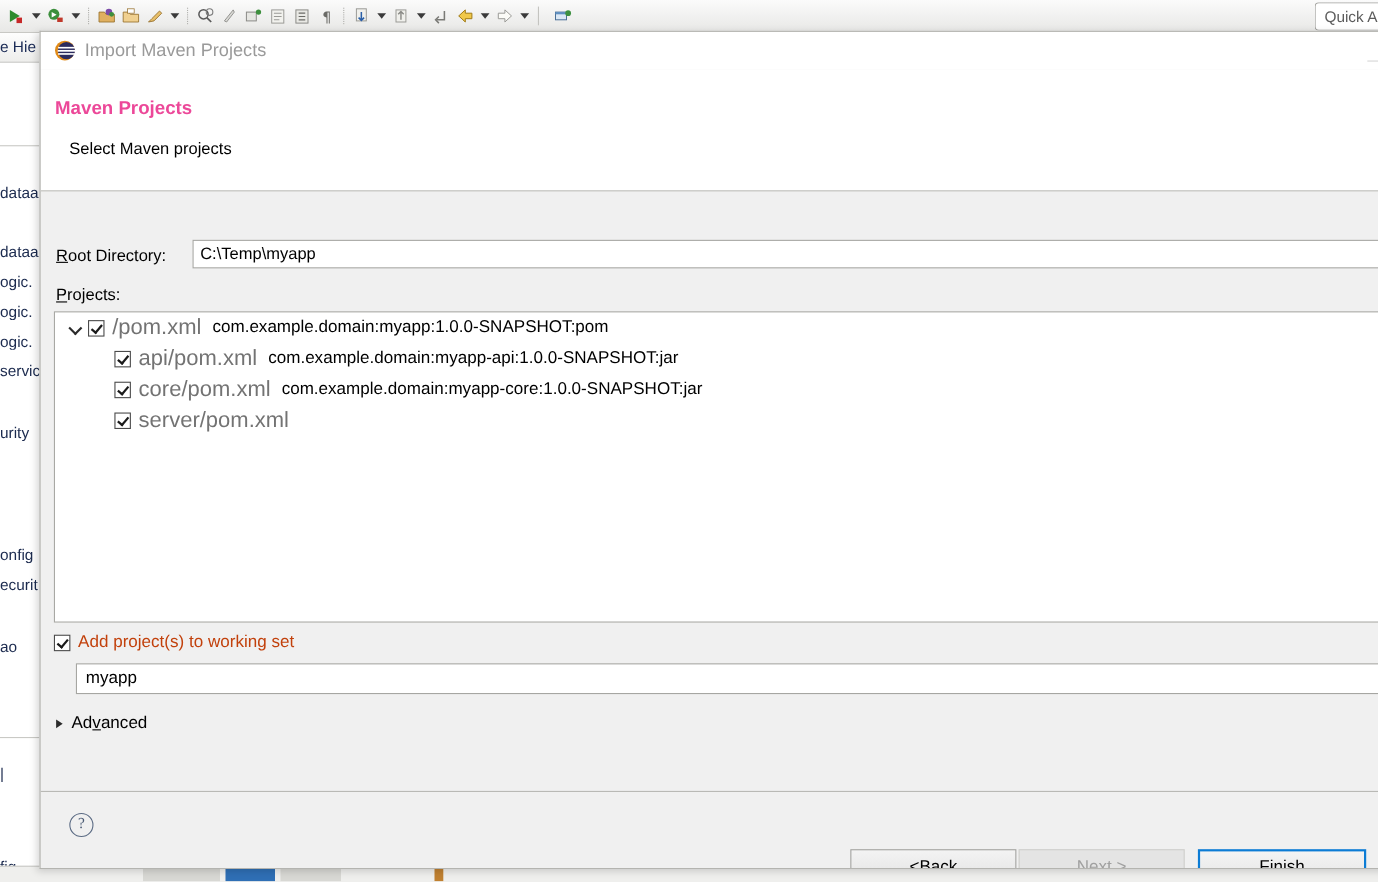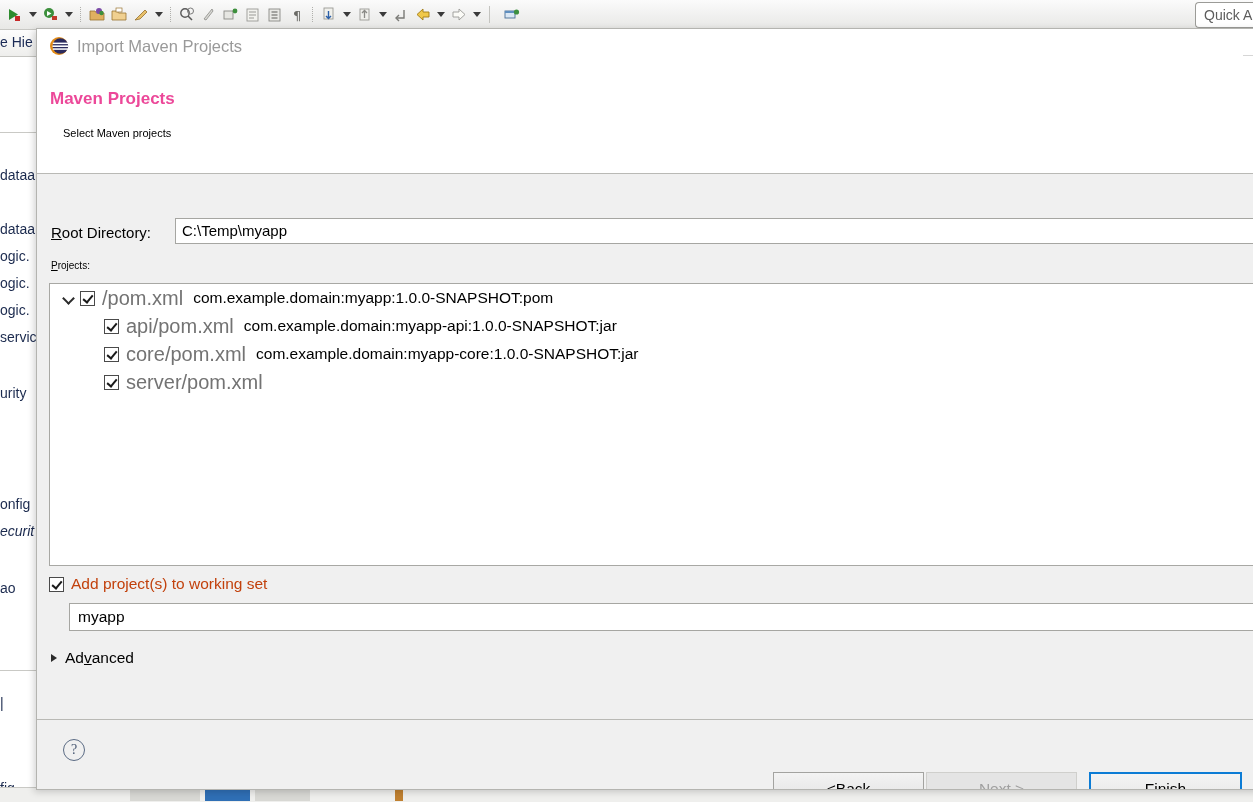--- a/index.html
+++ b/index.html
@@ -183,21 +183,21 @@
     position: absolute;
     left: 13px; top: 26px;
     font-size: 17px;
     font-weight: bold;
     color: #ec4899;
     white-space: nowrap;
   }
   .hdr-sub {
     position: absolute;
     left: 26px; top: 64px;
-    font-size: 11px;
+    font-size: 15px;
     color: #000;
     white-space: nowrap;
   }
 
   .dlg-body {
     position: absolute;
     left: 0; top: 146px;
     width: 1240px; height: 544px;
     background: #f0f0f0;
   }
@@ -218,21 +218,21 @@
     font-size: 15px;
     line-height: 24px;
     padding-left: 6px;
     color: #000;
     white-space: nowrap;
     overflow: hidden;
   }
   .lbl-projects {
     position: absolute;
     left: 14px; top: 85px;
-    font-size: 10px;
+    font-size: 15px;
     white-space: nowrap;
     text-align: center;
   }
 
   .tree-panel {
     position: absolute;
     left: 12px; top: 108px;
     width: 1228px; height: 283px;
     background: #ffffff;
     border: 1px solid #a8a8a4;
@@ -543,21 +543,21 @@
     <div class="wb-hr" style="top:640px;"></div>
     <div id="wb-tree-frags">
         <div class="wb-treetext" style="top: 137px; left: 0px;">dataa</div>
         <div class="wb-treetext" style="top: 191px; left: 0px;">dataa</div>
         <div class="wb-treetext" style="top: 218px; left: 0px;">ogic.</div>
         <div class="wb-treetext" style="top: 245px; left: 0px;">ogic.</div>
         <div class="wb-treetext" style="top: 272px; left: 0px;">ogic.</div>
         <div class="wb-treetext" style="top: 299px; left: 0px;">servic</div>
         <div class="wb-treetext" style="top: 355px; left: 0px;">urity</div>
         <div class="wb-treetext" style="top: 466px; left: 0px;">onfig</div>
-        <div class="wb-treetext" style="top: 493px; left: 0px; font-style: italic;">ecurit</div>
+        <div class="wb-treetext" style="top: 493px; left: 0px;">ecurit</div>
         <div class="wb-treetext" style="top: 550px; left: 0px;">ao</div>
         <div class="wb-treetext" style="top: 665px; left: 0px;">|</div>
         <div class="wb-treetext" style="top: 750px; left: 0px;">fig</div>
       </div>
   </div>
 
   <div class="wb-statusbar">
     <div class="wb-status-chunk" style="left:130px; width:70px; background:#d8d8d4;"></div>
     <div class="wb-status-chunk" style="left:205px; width:45px; background:#2f6fb5;"></div>
     <div class="wb-status-chunk" style="left:255px; width:55px; background:#d8d8d4;"></div>

